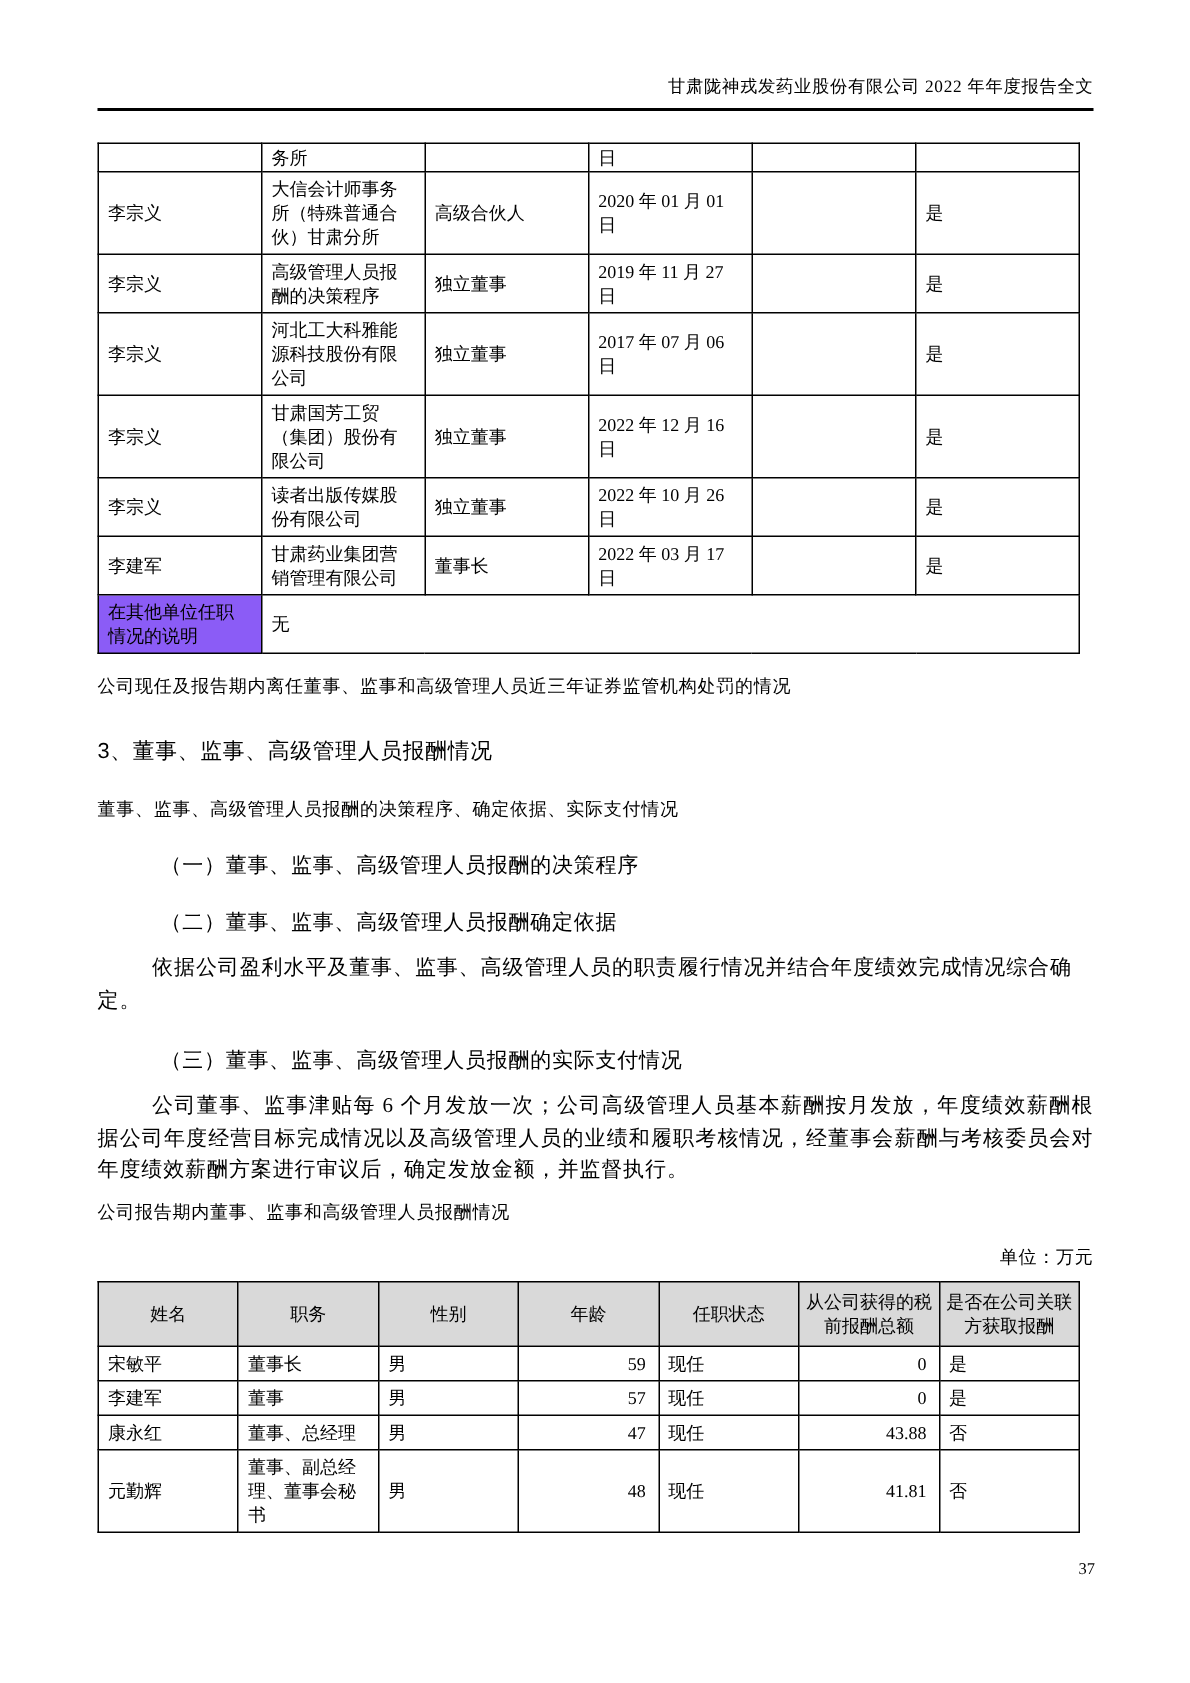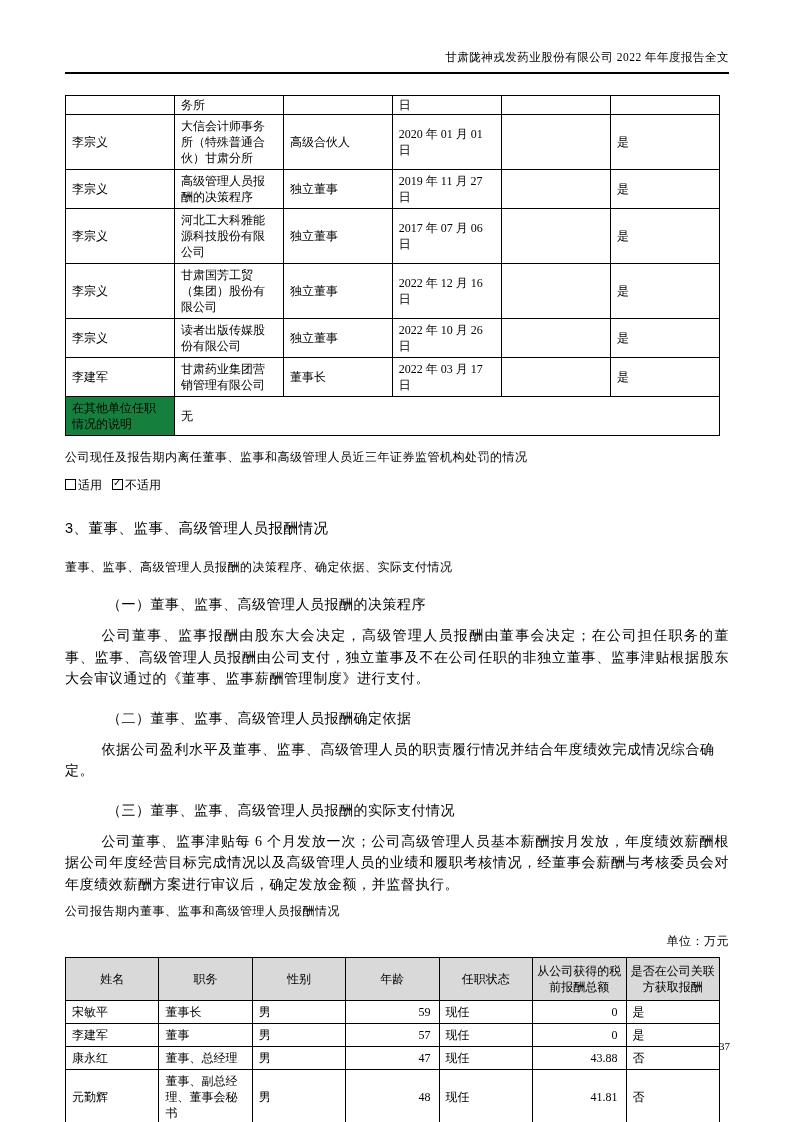--- a/index.html
+++ b/index.html
@@ -11,21 +11,21 @@
   
   .doc-header{padding-top:50px;border-bottom:2px solid #000;padding-bottom:7px;}
   .doc-header .title{display:block;text-align:right;font-size:11.5px;letter-spacing:0.5px;}
 
   
   table{border-collapse:collapse;width:655px;table-layout:fixed;}
   td,th{border:1px solid #000;font-size:12px;line-height:16px;
         padding:3px 6px;vertical-align:middle;font-weight:normal;word-break:break-all;}
   .positions-table{margin-top:21px;font-family:Liberation Serif, serif;}
   .positions-table td{text-align:left;}
-  .gray{background:#15803d;}
+  .gray{background:#8b5cf6;}
   .rowh-sm td{padding-top:1px;padding-bottom:1px;}
 
   .rem-table{margin-top:5px;}
   .rem-table th{background:#d9d9d9;text-align:center;padding:5px 4px;}
   .num{text-align:right;padding-right:8px;}
 
   
   .penalty-note{font-size:12px;margin-top:13px;letter-spacing:0.5px;}
   .applicable-line{font-size:12px;margin-top:11px;}
   .cb{display:inline-block;width:9px;height:9px;border:1px solid #000;
@@ -124,30 +124,26 @@
         </tr>
         <tr>
           <td class="gray">在其他单位任职情况的说明</td>
           <td colspan="5">无</td>
         </tr>
       </tbody>
     </table>
 
     <div class="penalty-note">公司现任及报告期内离任董事、监事和高级管理人员近三年证券监管机构处罚的情况</div>
 
-    <div class="applicable-line">
-      <span class="applicable-item"><span class="cb"></span><span>适用</span></span><span class="applicable-item"><span class="cb checked"></span><span>不适用</span></span>
-    </div>
 
     <div class="sec-heading">3、董事、监事、高级管理人员报酬情况</div>
 
     <div class="intro">董事、监事、高级管理人员报酬的决策程序、确定依据、实际支付情况</div>
 
     <div class="sub-title">（一）董事、监事、高级管理人员报酬的决策程序</div>
-    <div class="body-par">公司董事、监事报酬由股东大会决定，高级管理人员报酬由董事会决定；在公司担任职务的董事、监事、高级管理人员报酬由公司支付，独立董事及不在公司任职的非独立董事、监事津贴根据股东大会审议通过的《董事、监事薪酬管理制度》进行支付。</div>
 
     <div class="sub-title">（二）董事、监事、高级管理人员报酬确定依据</div>
     <div class="body-par single">依据公司盈利水平及董事、监事、高级管理人员的职责履行情况并结合年度绩效完成情况综合确定。</div>
 
     <div class="sub-title">（三）董事、监事、高级管理人员报酬的实际支付情况</div>
     <div class="body-par">公司董事、监事津贴每 6 个月发放一次；公司高级管理人员基本薪酬按月发放，年度绩效薪酬根据公司年度经营目标完成情况以及高级管理人员的业绩和履职考核情况，经董事会薪酬与考核委员会对年度绩效薪酬方案进行审议后，确定发放金额，并监督执行。</div>
 
     <div class="table-caption">公司报告期内董事、监事和高级管理人员报酬情况</div>
 
     <div class="unit-note">单位：万元</div>

